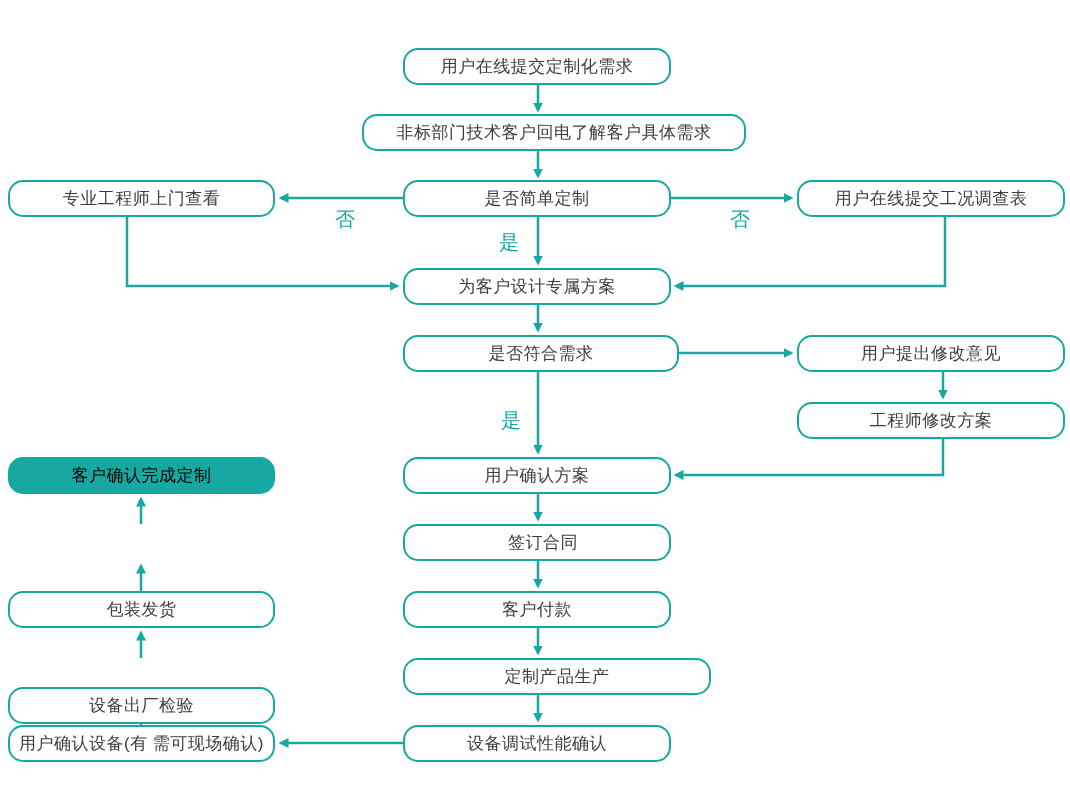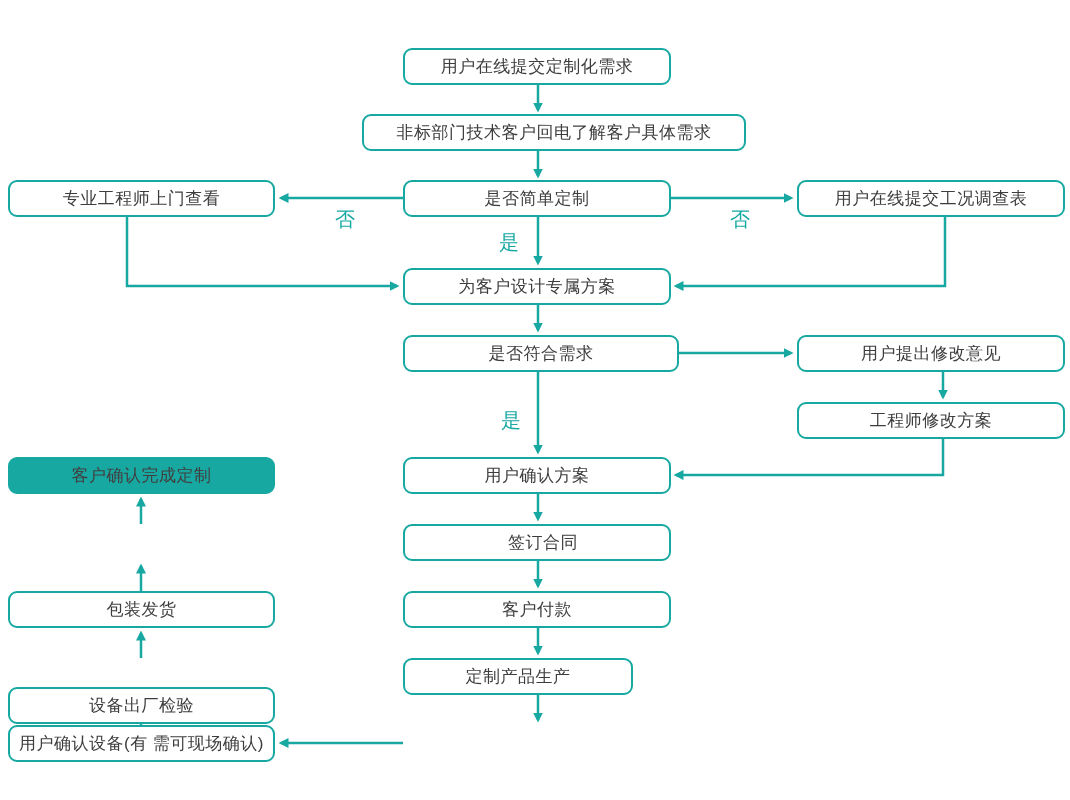--- a/index.html
+++ b/index.html
@@ -27,34 +27,34 @@
     fill: none;
   }
   svg.connectors .arrowhead {
     fill: var(--accent);
   }
   .node {
     position: absolute;
     z-index: 2;
     height: 37px;
     border: 2.5px solid var(--accent);
-    border-radius: 9px;
+    border-radius: 15px;
     background: #ffffff;
     color: var(--text);
     font-size: 17px;
     letter-spacing: 0.5px;
     display: flex;
     align-items: center;
     justify-content: center;
     white-space: nowrap;
   }
   .node.filled {
     background: var(--accent);
     border-color: var(--accent);
-    color: #404040;
+    color: #000000;
   }
   .edge-label {
     position: absolute;
     z-index: 3;
     color: var(--accent);
     font-size: 20px;
     transform: translate(-50%, -50%);
     white-space: nowrap;
   }
 </style>
@@ -107,22 +107,23 @@
   <div class="node" style="left:403px; top:268px; width:268px;">为客户设计专属方案</div>
 
   <div class="node" style="left:403px; top:335px; width:276px;">是否符合需求</div>
 
   <div class="node" style="left:403px; top:457px; width:268px;">用户确认方案</div>
 
   <div class="node" style="left:403px; top:524px; width:268px;padding-left:12px;">签订合同</div>
 
   <div class="node" style="left:403px; top:591px; width:268px;">客户付款</div>
 
-  <div class="node" style="left:403px; top:658px; width:230px;">定制产品生产</div>
+  <div class="node" style="left:403px; top:658px; width:308px;">定制产品生产</div>
 
+  <div class="node" style="left:403px; top:725px; width:268px;">设备调试性能确认</div>
 
   <div class="node" style="left:797px; top:180px; width:268px;">用户在线提交工况调查表</div>
 
   <div class="node" style="left:797px; top:335px; width:268px;">用户提出修改意见</div>
 
   <div class="node" style="left:797px; top:402px; width:268px;">工程师修改方案</div>
 
   <div class="node" style="left:8px; top:180px; width:267px;">专业工程师上门查看</div>
 
   <div class="node filled" style="left:8px; top:457px; width:267px;">客户确认完成定制</div>

